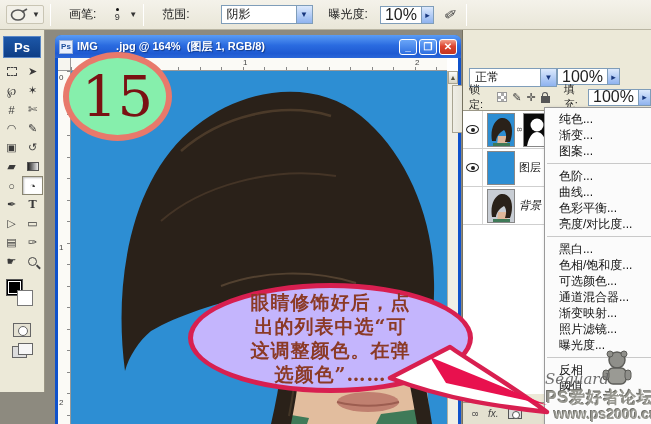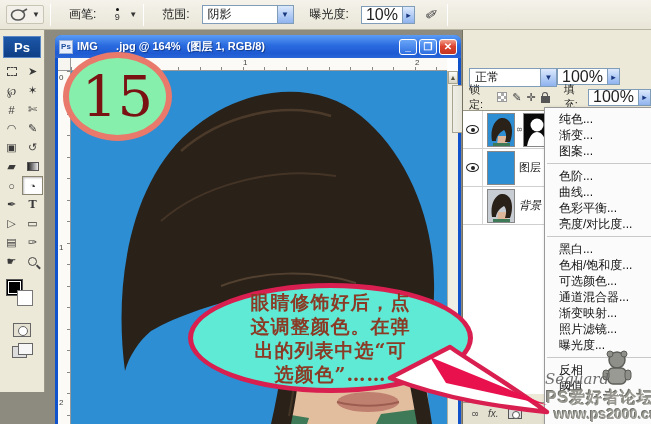--- a/index.html
+++ b/index.html
@@ -11,21 +11,21 @@
   .options-bar { position:absolute; left:0; top:0; width:651px; height:30px;
     background:linear-gradient(#f4f2ea,#e9e6d8); border-bottom:1px solid #b9b5a3;
     display:flex; align-items:center; font-size:12px; color:#222; z-index:2; }
   .ob-sep { width:1px; height:22px; background:#bdb9a8; border-right:1px solid #fff; margin:0 6px; }
   .ob-label { margin:0 12px; }
   .tool-preset { display:flex; align-items:center; margin-left:6px; padding:1px 3px; border:1px solid #c9c5b4; border-radius:2px; background:#f2f0e8; }
   .caret { font-size:8px; color:#333; margin-left:3px; }
   .brush-preview { display:flex; flex-direction:column; align-items:center; width:18px; line-height:8px; }
   .brush-dot { width:3px; height:3px; border-radius:50%; background:#111; margin-bottom:2px; }
   .brush-size { font-size:9px; color:#333; }
-  .xp-select { display:flex; align-items:center; background:#fff; border:1px solid #7f9db9; height:19px; }
+  .xp-select { display:flex; align-items:center; background:#fff; border:1px solid #7f9db9; height:19px;margin-left:19px; }
   .xp-select .val { flex:1; padding:0 5px; font-size:12px; }
   .xp-btn { width:16px; height:100%; background:linear-gradient(#dcE9fc,#8fb3ef); border-left:1px solid #7f9db9;
     color:#17367d; font-size:8px; display:flex; align-items:center; justify-content:center; }
   .xp-spin { width:12px; height:100%; background:linear-gradient(#dce9fc,#8fb3ef); border-left:1px solid #7f9db9;
     color:#17367d; font-size:9px; display:flex; align-items:center; justify-content:center; }
   .num-box { display:flex; background:#fff; border:1px solid #7f9db9; height:18px; align-items:center; }
   .num-box .val { padding:12px 4px; font-size:16px; }
   .airbrush { font-size:15px; color:#444; transform:rotate(10deg); }
 
   
@@ -111,21 +111,21 @@
     border:1px solid #9a9a9a; box-shadow:2px 2px 4px rgba(0,0,0,.35); z-index:20; padding-top:3px; }
   .mi { height:16px; line-height:16px; padding-left:14px; font-size:12px; color:#111; white-space:nowrap; }
   .msep { border-top:1px solid #c9c9c9; margin:4px 2px; }
 
   
   .badge { position:absolute; left:63px; top:52px; width:109px; height:89px; background:#86efac;
     border:6px solid #e8796b; border-radius:50%; z-index:30; display:flex; align-items:center; justify-content:center; }
   .badge span { font-family:"DejaVu Serif", serif; font-size:56px; color:#7a1113; line-height:1; }
 
   
-  .bubble { position:absolute; left:188px; top:283px; width:285px; height:110px; background:#5eead4;
+  .bubble { position:absolute; left:188px; top:283px; width:285px; height:110px; background:#c4b5fd;
     border:5px solid #d81f50; border-radius:50%; z-index:32; display:flex; flex-direction:column;
     align-items:center; justify-content:center; }
   .bubble div { font-family:"DejaVu Serif", serif; font-weight:bold; font-size:19px; line-height:24px;
     color:#8b3a26; letter-spacing:1px; white-space:nowrap; }
 
   .overlay-svg { position:absolute; left:0; top:0; width:651px; height:424px; z-index:36; pointer-events:none; }
 
   
   .watermark { position:absolute; left:540px; top:348px; width:111px; height:76px; z-index:45; pointer-events:none; }
   .wm-script { position:absolute; left:5px; top:22px; font-family:"DejaVu Serif", serif; font-style:italic;
@@ -354,22 +354,22 @@
     <div class="mi">反相</div>
     <div class="mi">阈值</div>
   </div>
 
   <div class="badge">
     <span>15</span>
   </div>
 
   <div class="bubble">
     <div>眼睛修饰好后，点</div>
+    <div>出的列表中选“可</div>
     <div>这调整颜色。在弹</div>
-    <div>出的列表中选“可</div>
     <div>选颜色”……</div>
   </div>
 
   <svg class="overlay-svg">
     <path d="M 390 378 C 448 400 502 407 547 412 C 509 384 473 363 450 347 Z" fill="#ffffff" stroke="#d81f50" stroke-width="4.5" stroke-linejoin="round"></path>
     <polygon points="430,357 446,383 547,405" fill="#e8114e"></polygon>
   </svg>
 
   <div class="watermark">
     <svg style="position:absolute;left:58px;top:2px;" width="38" height="40" viewBox="0 0 38 40">

